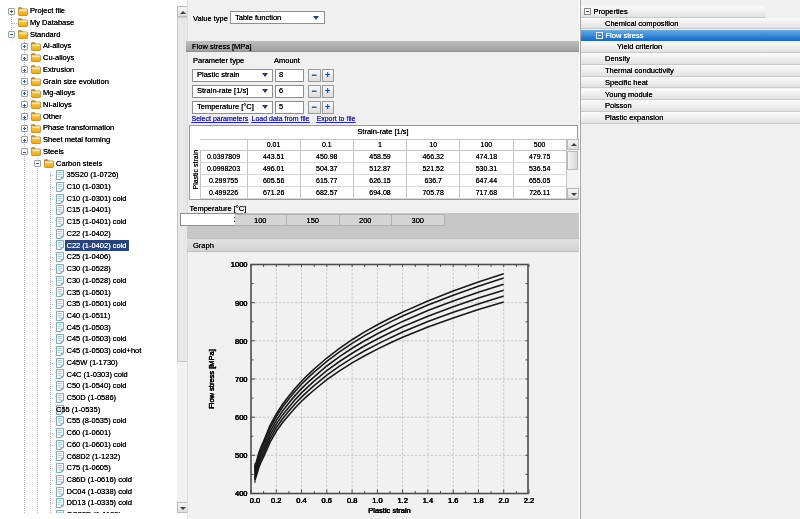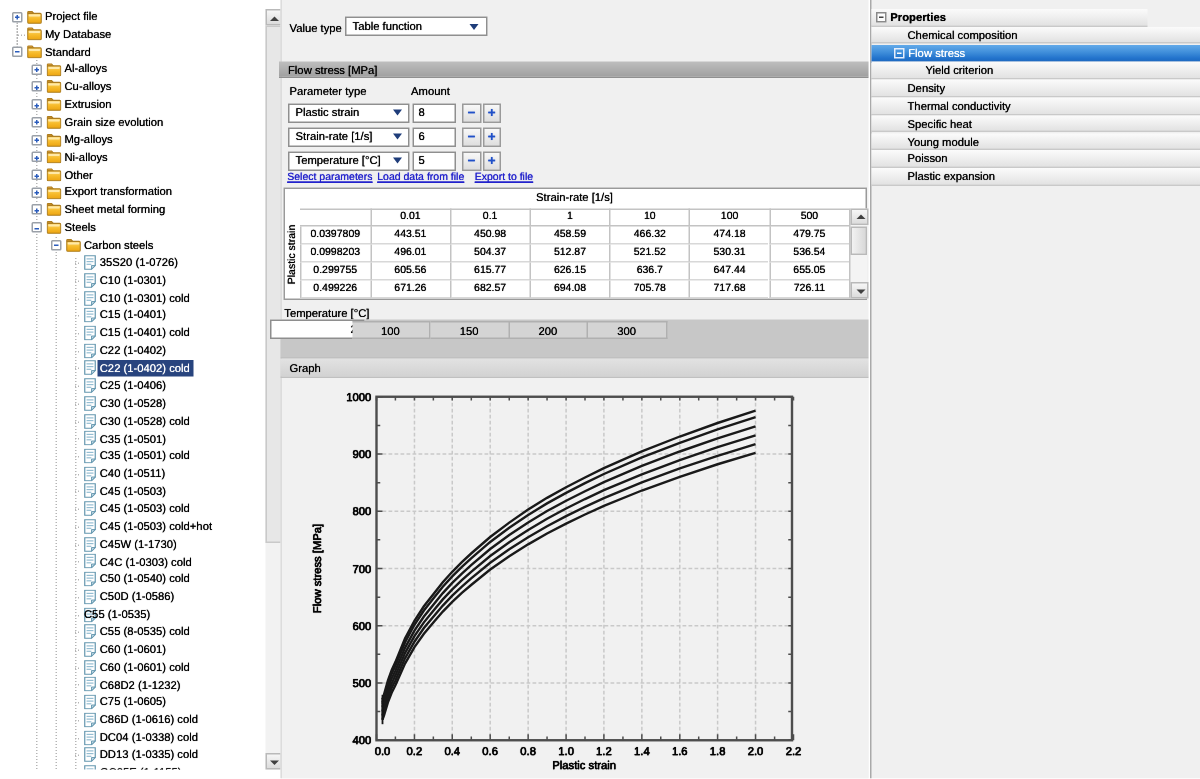--- a/index.html
+++ b/index.html
@@ -112,21 +112,21 @@
     <div class="ab" style="left:43px;top:110.7px;line-height:11.7px">Other</div>
     <div style="position:absolute;left:20.5px;top:124.7px;width:7px;height:7px;border:1px solid #9aa0a8;border-radius:1px;background:#fff;box-sizing:border-box">
       <div style="position:absolute;left:1px;top:2.6px;width:3px;height:0.9px;background:#2b5dbd"></div>
       <div style="position:absolute;left:2.1px;top:1.5px;width:0.9px;height:3px;background:#2b5dbd"></div>
     </div>
     <svg style="position:absolute;left:31px;top:123.7px" width="10" height="9" viewBox="0 0 10 9">
       <path d="M0.5 2.5 L0.5 1.2 Q0.5 0.6 1.1 0.6 L3.4 0.6 L4.3 1.7 L0.5 1.7 Z" fill="#e8a33d" stroke="#ad7d1e" stroke-width="0.7"></path>
       <rect x="0.5" y="1.9" width="9" height="6.6" rx="0.7" fill="url(#fg)" stroke="#ad7d1e" stroke-width="0.7"></rect>
       <rect x="1.2" y="2.6" width="7.6" height="1.4" rx="0.6" fill="#ffe9a8"></rect>
     </svg>
-    <div class="ab" style="left:43px;top:122.4px;line-height:11.7px">Export transformation</div>
+    <div class="ab" style="left:43px;top:122.4px;line-height:11.7px">Phase transformation</div>
     <div style="position:absolute;left:20.5px;top:136.4px;width:7px;height:7px;border:1px solid #9aa0a8;border-radius:1px;background:#fff;box-sizing:border-box">
       <div style="position:absolute;left:1px;top:2.6px;width:3px;height:0.9px;background:#2b5dbd"></div>
       <div style="position:absolute;left:2.1px;top:1.5px;width:0.9px;height:3px;background:#2b5dbd"></div>
     </div>
     <svg style="position:absolute;left:31px;top:135.4px" width="10" height="9" viewBox="0 0 10 9">
       <path d="M0.5 2.5 L0.5 1.2 Q0.5 0.6 1.1 0.6 L3.4 0.6 L4.3 1.7 L0.5 1.7 Z" fill="#e8a33d" stroke="#ad7d1e" stroke-width="0.7"></path>
       <rect x="0.5" y="1.9" width="9" height="6.6" rx="0.7" fill="url(#fg)" stroke="#ad7d1e" stroke-width="0.7"></rect>
       <rect x="1.2" y="2.6" width="7.6" height="1.4" rx="0.6" fill="#ffe9a8"></rect>
     </svg>
     <div class="ab" style="left:43px;top:134.1px;line-height:11.7px">Sheet metal forming</div>
@@ -559,21 +559,21 @@
     <text x="402.6" y="503.0" text-anchor="middle" font-size="7.5" fill="#000" stroke="#000" stroke-width="0.22" font-family="Liberation Sans">1.2</text>
     <text x="427.9" y="503.0" text-anchor="middle" font-size="7.5" fill="#000" stroke="#000" stroke-width="0.22" font-family="Liberation Sans">1.4</text>
     <text x="453.2" y="503.0" text-anchor="middle" font-size="7.5" fill="#000" stroke="#000" stroke-width="0.22" font-family="Liberation Sans">1.6</text>
     <text x="478.4" y="503.0" text-anchor="middle" font-size="7.5" fill="#000" stroke="#000" stroke-width="0.22" font-family="Liberation Sans">1.8</text>
     <text x="503.7" y="503.0" text-anchor="middle" font-size="7.5" fill="#000" stroke="#000" stroke-width="0.22" font-family="Liberation Sans">2.0</text>
     <text x="529.0" y="503.0" text-anchor="middle" font-size="7.5" fill="#000" stroke="#000" stroke-width="0.22" font-family="Liberation Sans">2.2</text>
     <text x="389.5" y="512.5" text-anchor="middle" font-size="7.5" fill="#000" stroke="#000" stroke-width="0.22" font-family="Liberation Sans">Plastic strain</text>
     <text x="214" y="379.0" text-anchor="middle" font-size="7.5" fill="#000" stroke="#000" stroke-width="0.22" font-family="Liberation Sans" transform="rotate(-90 214 379.0)">Flow stress [MPa]</text>
   </svg>
 <div class="ab" style="left:580px;top:0;width:220px;height:519px;background:#f0f0f0;border-left:1px solid #a9a9a9;box-sizing:border-box"></div>
-<div class="ab row-grad" style="left:580.5px;top:5.9px;width:184px;height:11.8px;font-weight:bold;">
+<div class="ab row-grad" style="left:580.5px;top:5.9px;width:184px;height:11.8px;">
     <div style="position:absolute;left:13.0px;top:0;line-height:11.8px">Properties</div>
   </div>
 <div class="ab" style="left:583.5px;top:8.3px;width:7px;height:7px;border:1px solid #8a8a8a;box-sizing:border-box;background:#fdfdfd">
     <div style="position:absolute;left:1px;top:2px;width:3px;height:1px;background:#444"></div>
   </div>
 <div class="ab row-grad" style="left:580.5px;top:17.7px;width:219.5px;height:11.8px;">
     <div style="position:absolute;left:24.5px;top:0;line-height:11.8px">Chemical composition</div>
   </div>
 <div class="ab " style="left:580.5px;top:29.5px;width:219.5px;height:11.8px;background:linear-gradient(180deg,#63aae9 0%,#3f8eda 45%,#2273cc 80%,#1d68c0 100%);border-bottom:1px solid #1759a8;color:#fff;">
     <div style="position:absolute;left:25.0px;top:0;line-height:11.8px">Flow stress</div>

